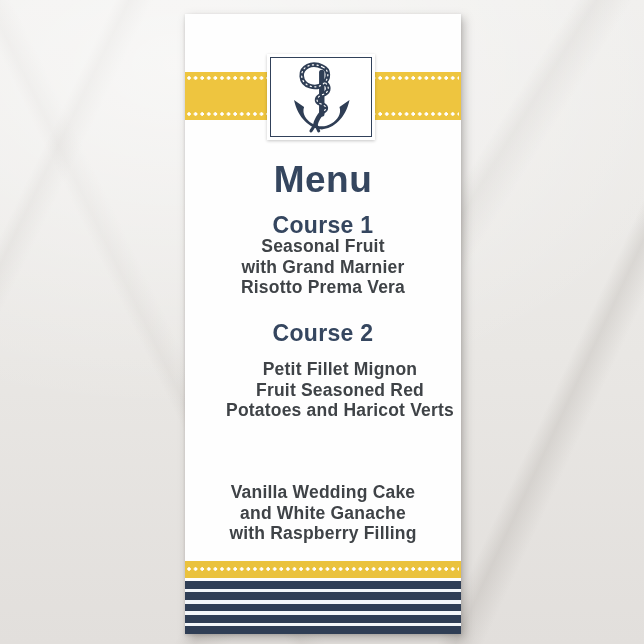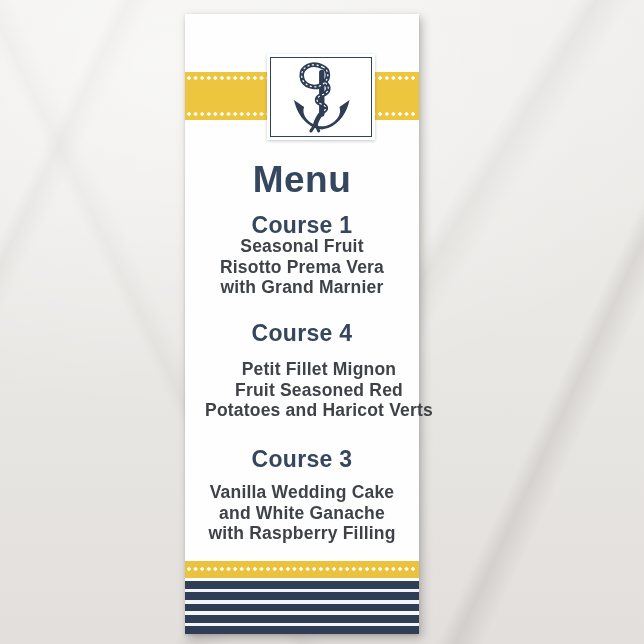--- a/index.html
+++ b/index.html
@@ -20,21 +20,21 @@
       linear-gradient(122deg, rgba(0,0,0,0) 55%, rgba(150,143,136,0.13) 57%, rgba(0,0,0,0) 60.5%),
       linear-gradient(115deg, rgba(0,0,0,0) 78%, rgba(140,133,126,0.18) 80%, rgba(0,0,0,0) 83%),
       linear-gradient(64deg, rgba(0,0,0,0) 30%, rgba(160,153,146,0.10) 31.5%, rgba(0,0,0,0) 34%),
       linear-gradient(180deg, #f0efed 0%, #e9e7e4 55%, #e2dfdc 100%);
   }
 
   
   .card {
     position: absolute;
     left: 185px; top: 14px;
-    width: 234px; height: 620px;
+    width: 276px; height: 620px;
     background: #fefefe;
     box-shadow: 3px 4px 9px rgba(95, 90, 84, 0.38), 0 1px 3px rgba(0,0,0,0.12);
   }
 
   
   .ribbon-top {
     position: absolute; left: 0; top: 58px;
     width: 100%; height: 48px;
     background: #eec53f;
   }
@@ -138,32 +138,31 @@
           </g>
         </svg>
       </div>
     </div>
 
     <h1 class="txt title">Menu</h1>
 
     <h2 class="txt course-head head-1">Course 1</h2>
     <div class="txt course-body body-1">
       <div>Seasonal Fruit</div>
+      <div>with Grand Marnier</div>
       <div>Risotto Prema Vera</div>
-      <div>with Grand Marnier</div>
     </div>
 
-    <h2 class="txt course-head head-2">Course 4</h2>
+    <h2 class="txt course-head head-2">Course 2</h2>
     <div class="txt course-body body-2">
       <div>Petit Fillet Mignon</div>
       <div>Fruit Seasoned Red</div>
       <div>Potatoes and Haricot Verts</div>
     </div>
 
-    <h2 class="txt course-head head-3">Course 3</h2>
     <div class="txt course-body body-3">
       <div>Vanilla Wedding Cake</div>
       <div>and White Ganache</div>
       <div>with Raspberry Filling</div>
     </div>
 
     <div class="ribbon-bottom">
       <div class="dots dots-mid"></div>
     </div>
 

